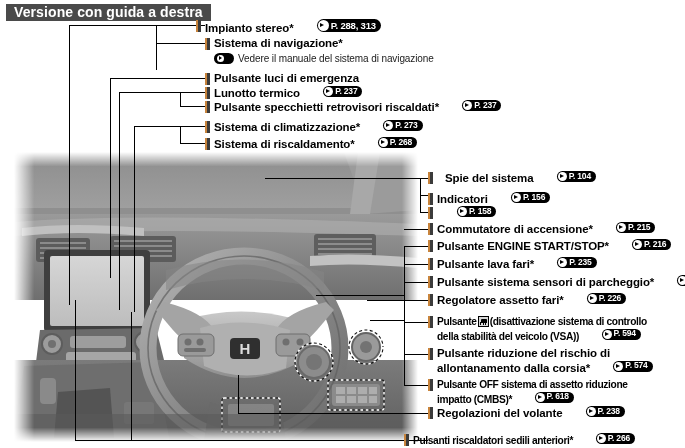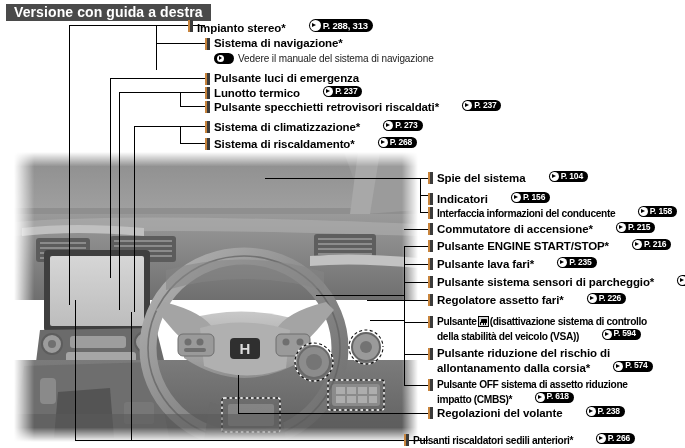--- a/index.html
+++ b/index.html
@@ -347,21 +347,21 @@
       <path d="M404 246 L404 385"></path>
 
       <path d="M238 375 L238 413 L428 413"></path>
 
       <path d="M75 300 L75 440 L428 440"></path>
       <path d="M131 312 L131 440"></path>
     </g>
   </svg>
 </div>
 
-<div class="label" style="left:188px; top:19px;text-align:center;">
+<div class="label" style="left:196px; top:19px;text-align:center;">
   <span class="tick"></span>
   <span class="ltext wide">
     <span>Impianto stereo</span><span class="star">*</span>
     <span class="pref big">
       <span class="arrow"></span>
         <span>P. 288, 313</span>
     </span>
   </span>
 </div>
 
@@ -418,21 +418,21 @@
   <span class="tick"></span>
   <span class="ltext wide">
     <span>Sistema di riscaldamento</span><span class="star">*</span>
     <span class="pref">
       <span class="arrow"></span>
         <span>P. 268</span>
     </span>
   </span>
 </div>
 
-<div class="label" style="left:428px; top:171px;">
+<div class="label" style="left:428px; top:171px;gap:8px;">
   <span class="tick"></span>
   <span class="ltext wide">
     <span>Spie del sistema</span>
     <span class="pref">
       <span class="arrow"></span>
         <span>P. 104</span>
     </span>
   </span>
 </div>
 
@@ -443,21 +443,20 @@
     <span class="pref">
       <span class="arrow"></span>
         <span>P. 156</span>
     </span>
   </span>
 </div>
 
 <div class="label" style="left:428px; top:206px;">
   <span class="tick"></span>
   <span class="ltext compact wide">
-    <span>Interfaccia informazioni del conducente</span>
     <span class="pref">
       <span class="arrow"></span>
         <span>P. 158</span>
     </span>
   </span>
 </div>
 
 <div class="label" style="left:428px; top:222px;">
   <span class="tick"></span>
   <span class="ltext wide">

